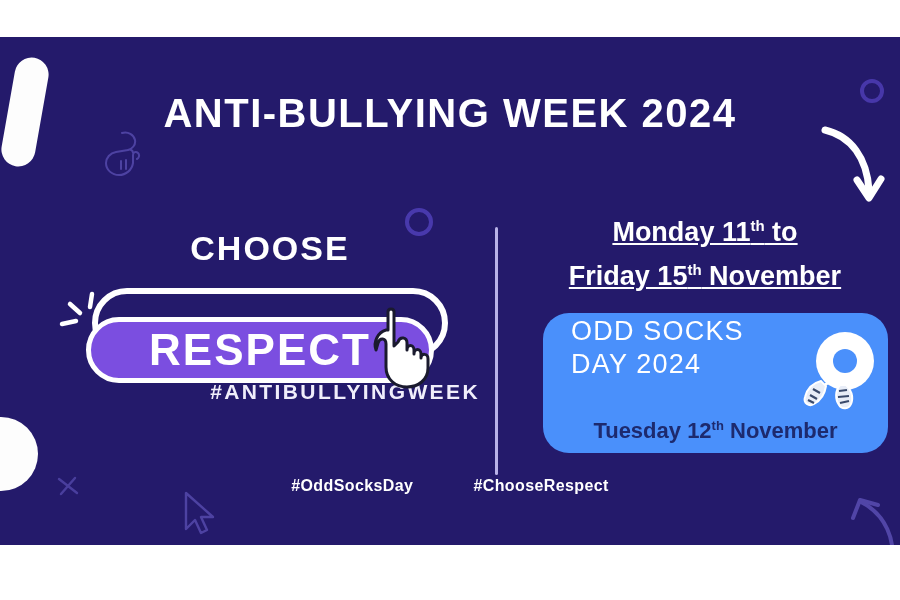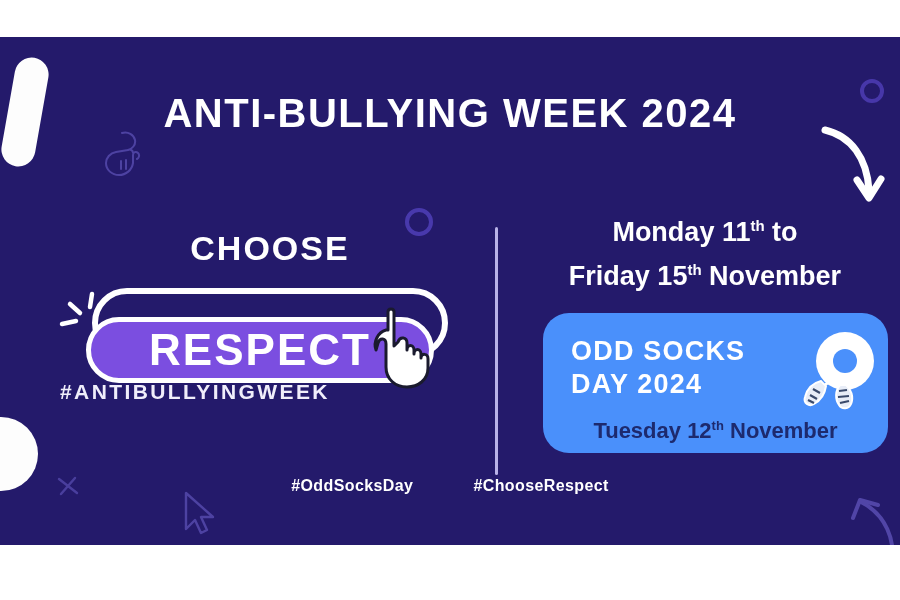--- a/index.html
+++ b/index.html
@@ -152,57 +152,58 @@
     letter-spacing:2px;
     line-height:46px;
   }
   .hand-cursor{
     position:absolute;
     left:282px; top:22px;
     width:78px;height:86px;
   }
   .hashtag-week{
     margin-top:16px;
-    text-align:left;
+    text-align:right;
     color:#f0eefb;
     font-size:21px;
     font-weight:bold;
     letter-spacing:2.4px;
   }
 
   
   .right-col{
     position:absolute;
     left:520px; top:170px;
     width:370px;
   }
   .date-line{
     text-align:center;
     color:#ffffff;
     font-size:27px;
     font-weight:bold;
     line-height:38px;
     white-space:nowrap;
+    text-decoration:underline;
   }
   .date-line sup{font-size:15px;vertical-align:super;}
   .odd-card{
     position:relative;
     margin:18px 0 0 23px;
     width:345px;height:140px;
     background:#4a90fb;
     border-radius:26px;
     overflow:hidden;
   }
   .odd-title{
     position:absolute;
-    left:28px; top:22px;
+    left:28px; top:2px;
     width:215px;
     color:#ffffff;
     font-size:27px;
-    font-weight:bold;
+    font-weight:normal;
     letter-spacing:1.2px;
     line-height:33px;
     text-align:left;
   }
   .odd-sub{
     position:absolute;
     left:0; top:100px;
     width:345px;
     text-align:center;
     color:#1d2a6e;

